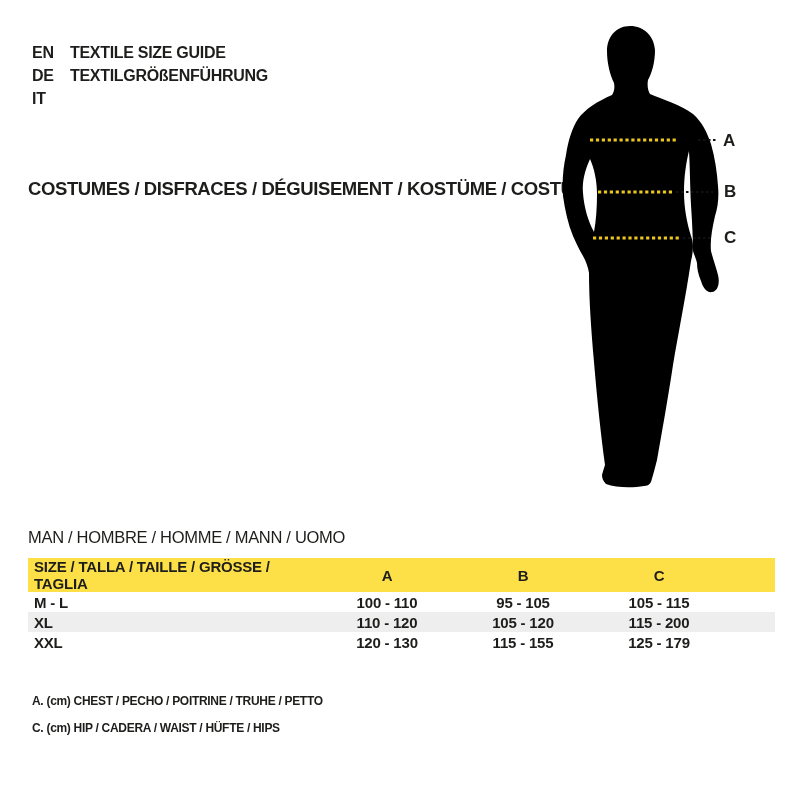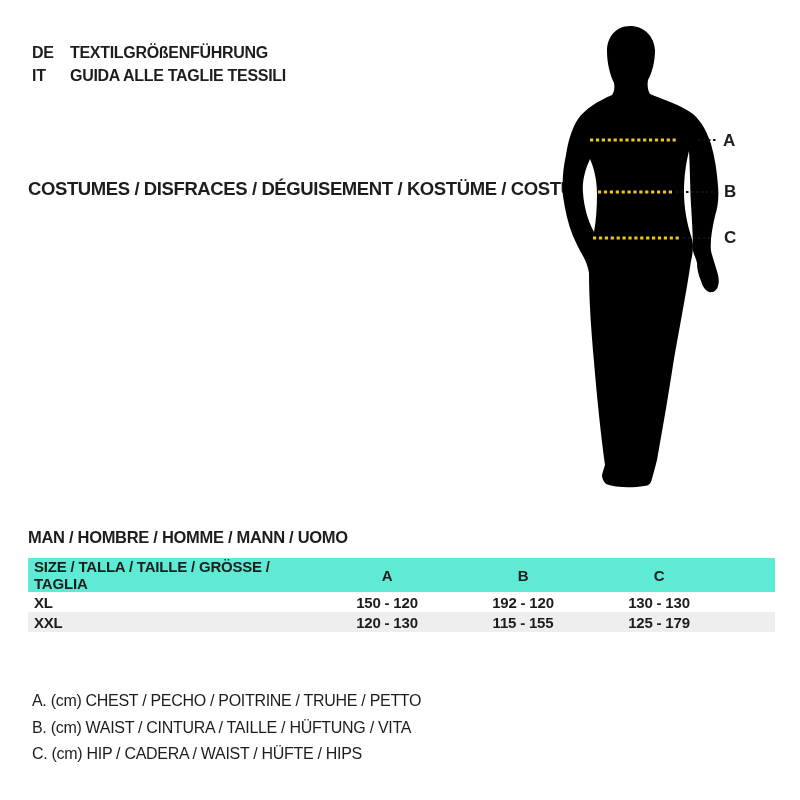--- a/index.html
+++ b/index.html
@@ -22,53 +22,56 @@
   .figure-wrap{position:absolute;left:545px;top:18px;width:210px;height:480px;}
   .figure-svg{position:absolute;left:0;top:0;}
   .figure-label{
     position:absolute;font-size:17px;font-weight:700;line-height:17px;letter-spacing:0;
   }
   .figure-label.a{left:178px;top:114px;}
   .figure-label.b{left:179px;top:165px;}
   .figure-label.c{left:179px;top:211px;}
   
   .section-title{
-    position:absolute;left:28px;top:528px;font-size:16.5px;font-weight:700;
+    position:absolute;left:28px;top:528px;font-size:16.5px;font-weight:400;
     letter-spacing:-0.3px;white-space:nowrap;
   }
   
   .size-table{
     position:absolute;left:28px;top:558px;width:747px;border-collapse:collapse;
     font-size:15px;letter-spacing:-0.2px;
   }
   .size-table td,.size-table th{
     height:20px;padding:0;font-weight:700;vertical-align:middle;border:none;
   }
   .size-table .col-label{text-align:left;padding-left:6px;}
   .size-table .col-val{text-align:center;}
   .size-table .col-val.last{padding-right:48px;}
-  .size-table thead tr{background:#5eead4;}
+  .size-table thead tr{background:#fde047;}
   .size-table tbody tr:nth-child(even){background:#eeeeee;}
   .size-table tbody tr:nth-child(odd){background:#ffffff;}
   
   .notes{position:absolute;left:32px;top:688px;}
-  .note-line{height:26.5px;font-size:16px;font-weight:400;letter-spacing:-0.3px;
+  .note-line{height:26.5px;font-size:12px;font-weight:700;letter-spacing:-0.3px;
     display:flex;align-items:center;white-space:nowrap;}
 </style>
 </head>
 <body>
 
 <div class="lang-list">
   <div class="lang-row">
+    <span class="lang-code">EN</span>
+    <span class="lang-label">TEXTILE SIZE GUIDE</span>
+  </div>
+  <div class="lang-row">
     <span class="lang-code">DE</span>
     <span class="lang-label">TEXTILGRÖßENFÜHRUNG</span>
   </div>
   <div class="lang-row">
     <span class="lang-code">IT</span>
-    <span class="lang-label">GUIDA ALLE TAGLIE TESSILI</span>
   </div>
 </div>
 
 <div class="category-title">COSTUMES / DISFRACES / DÉGUISEMENT / KOSTÜME / COSTUMI</div>
 
 <div class="figure-wrap">
   <svg class="figure-svg" width="210" height="480" viewBox="545 18 210 480">
     <path fill="#000000" d="
       M 630 26
       C 644 26 654 36 655 50
@@ -139,31 +142,36 @@
   <thead>
     <tr>
       <th class="col-label">SIZE / TALLA / TAILLE / GRÖSSE / TAGLIA</th>
       <th class="col-val">A</th>
       <th class="col-val">B</th>
       <th class="col-val last">C</th>
     </tr>
   </thead>
   <tbody>
     <tr>
+      <td class="col-label">M - L</td>
+      <td class="col-val">100 - 110</td>
+      <td class="col-val">95 - 105</td>
+      <td class="col-val last">105 - 115</td>
+    </tr>
+    <tr>
       <td class="col-label">XL</td>
-      <td class="col-val">150 - 120</td>
-      <td class="col-val">192 - 120</td>
-      <td class="col-val last">130 - 130</td>
+      <td class="col-val">110 - 120</td>
+      <td class="col-val">105 - 120</td>
+      <td class="col-val last">115 - 200</td>
     </tr>
     <tr>
       <td class="col-label">XXL</td>
       <td class="col-val">120 - 130</td>
       <td class="col-val">115 - 155</td>
       <td class="col-val last">125 - 179</td>
     </tr>
   </tbody>
 </table>
 
 <div class="notes">
   <div class="note-line">A. (cm) CHEST / PECHO / POITRINE / TRUHE / PETTO</div>
-  <div class="note-line">B. (cm) WAIST / CINTURA / TAILLE / HÜFTUNG / VITA</div>
   <div class="note-line">C. (cm) HIP / CADERA / WAIST / HÜFTE / HIPS</div>
 </div>
 
 </body></html>

